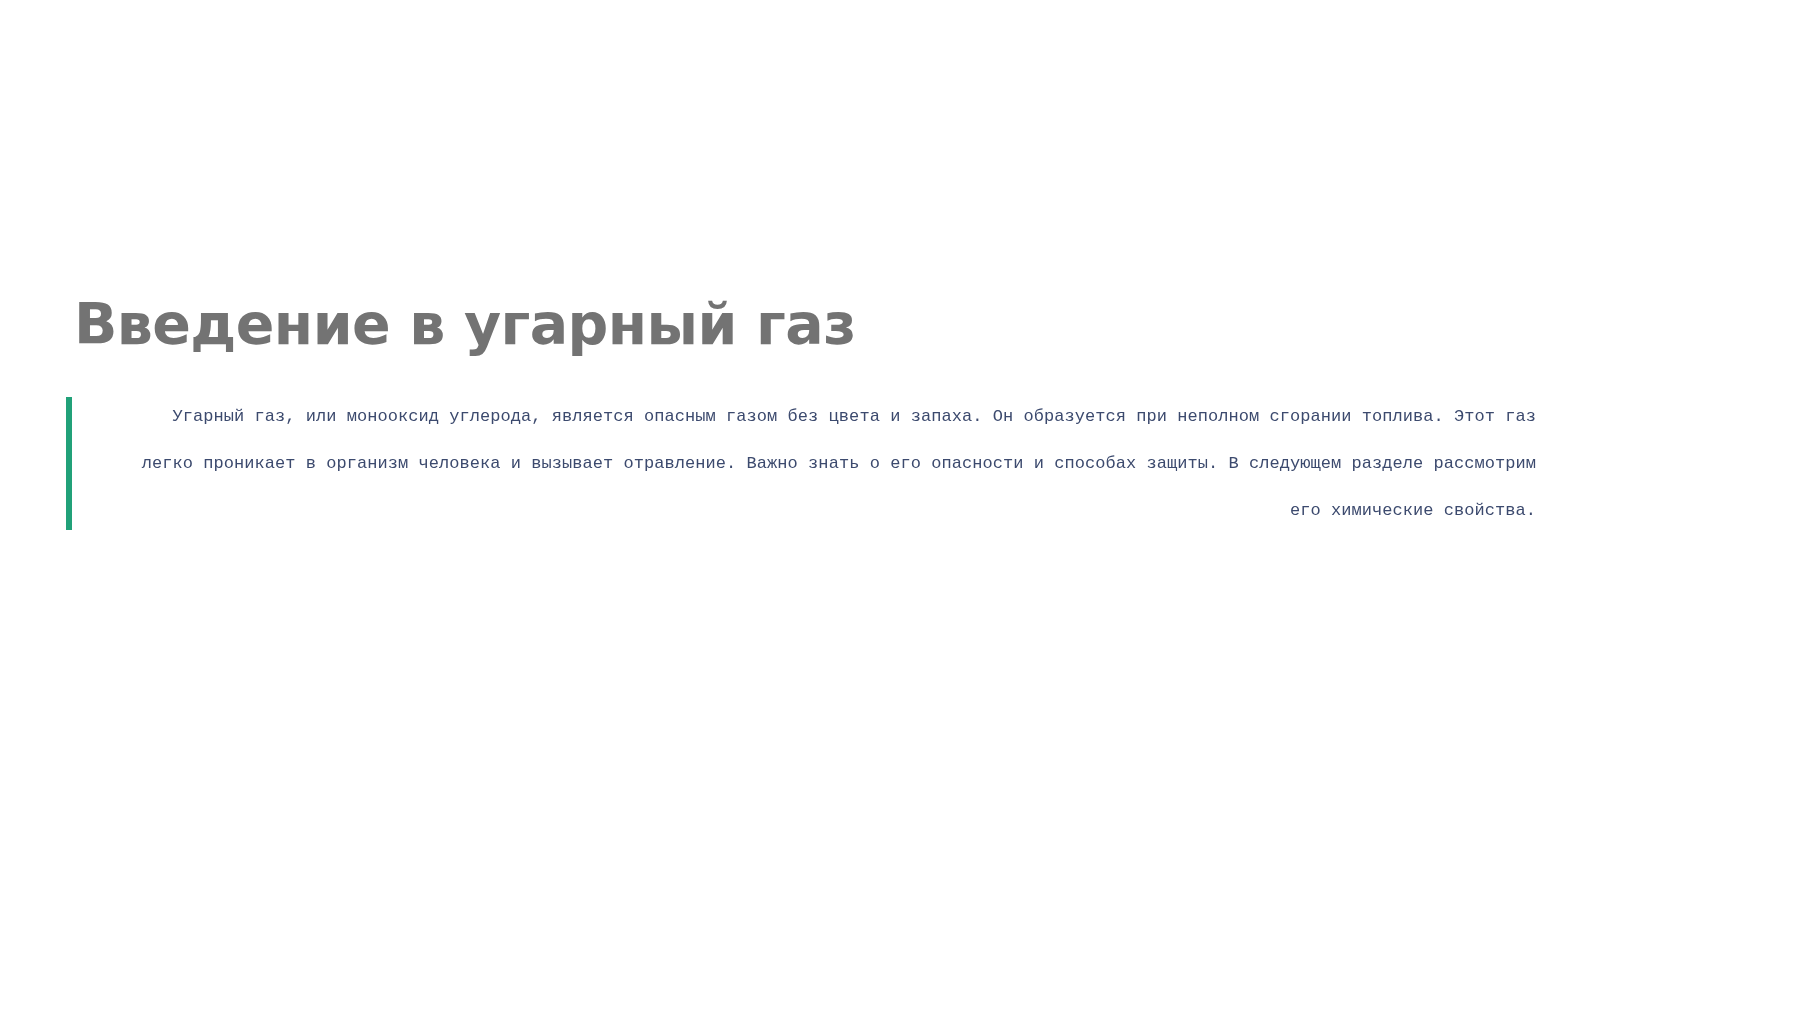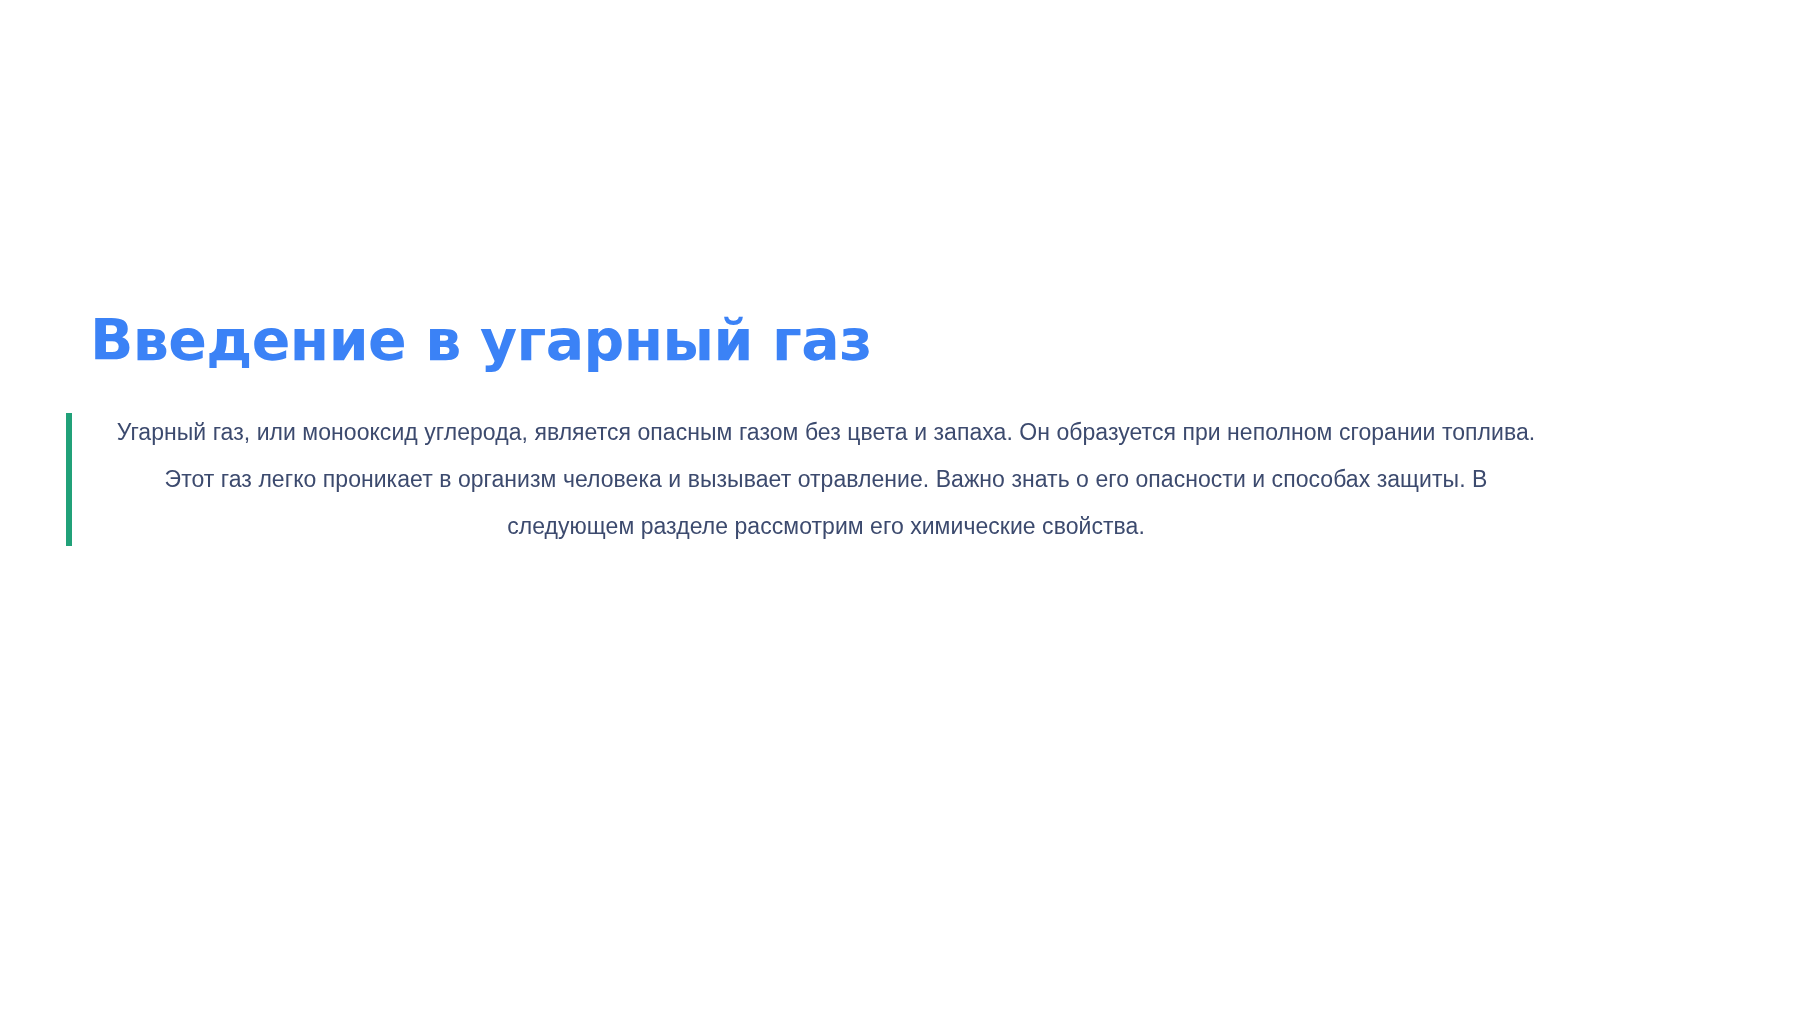--- a/index.html
+++ b/index.html
@@ -23,28 +23,28 @@
   }
 
   .content-block {
     position: absolute;
     left: 66px;
     top: 292px;
     width: 1660px;
   }
 
   .section-title {
-    margin: 16px;
+    margin: 0;
     padding: 0 0 0 8px;
     font-family: "DejaVu Sans", "Liberation Sans", sans-serif;
     font-size: 57px;
     line-height: 1.14;
     font-weight: 700;
     letter-spacing: -0.6px;
-    color: #3b82f6;
+    color: #737373;
     white-space: nowrap;
   }
 
   .body-wrap {
     position: relative;
     margin-top: 36px;
     padding-left: 50px;
   }
 
   .accent-bar {
@@ -52,27 +52,27 @@
     left: 0;
     top: 4px;
     bottom: 4px;
     width: 6px;
     background: #21a179;
     border-radius: 0px;
   }
 
   .body-text {
     margin: 0;
-    font-family: Liberation Sans, sans-serif;
-    font-size: 23px;
+    font-family: Liberation Mono, monospace;
+    font-size: 17px;
     line-height: 47px;
     font-weight: 400;
     color: #3c4a6e;
     max-width: 1420px;
-    text-align: center;
+    text-align: right;
     letter-spacing: 0.05px;
   }
 </style>
 </head>
 <body>
 
 <div class="slide">
 
   <div class="content-block">
 

